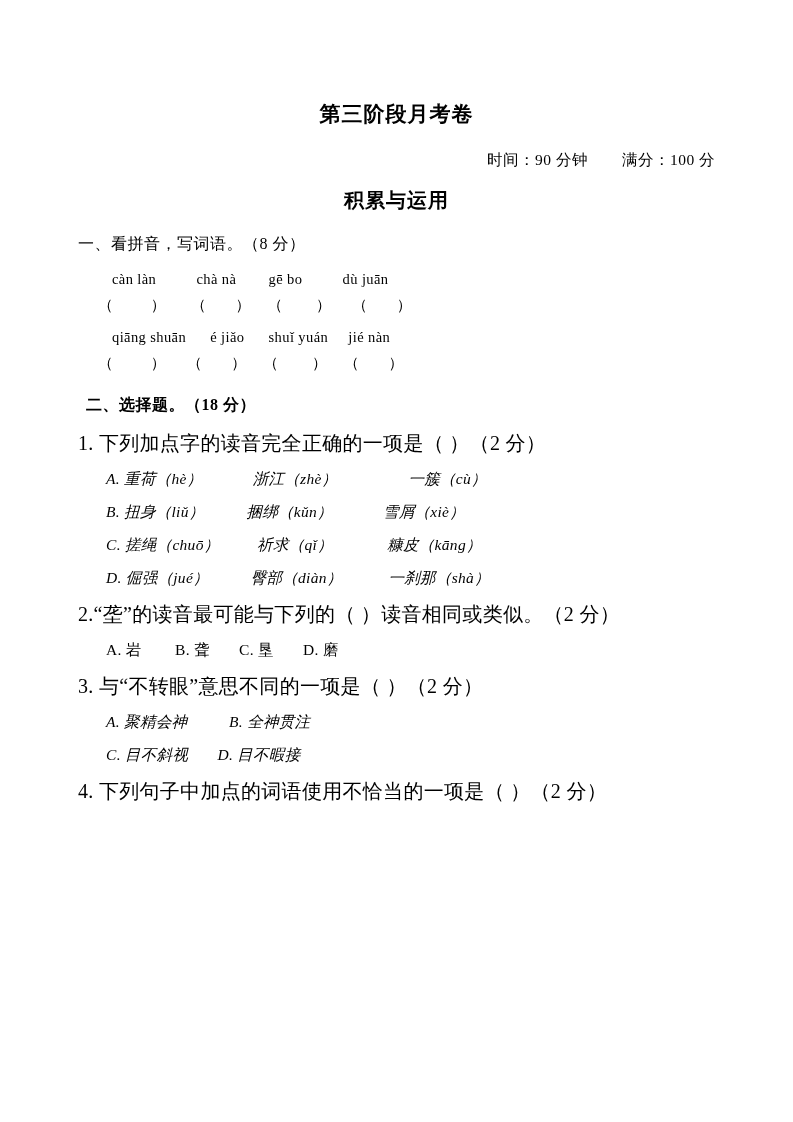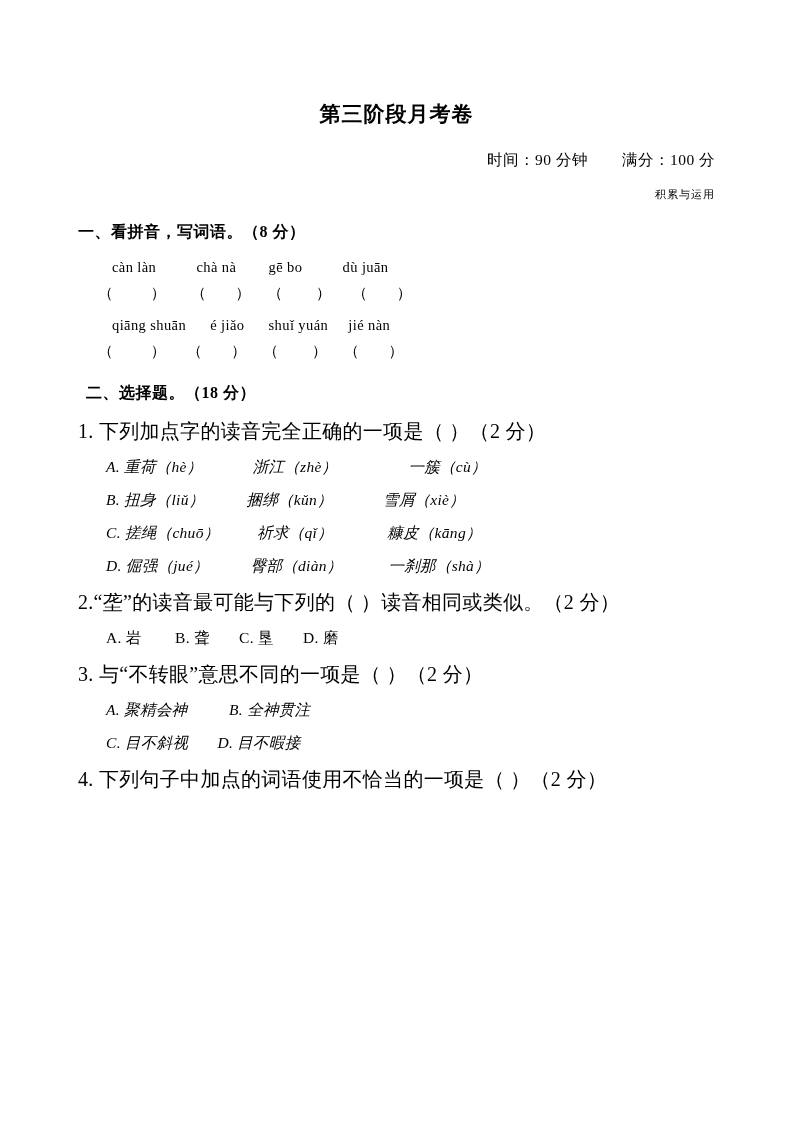--- a/index.html
+++ b/index.html
@@ -33,29 +33,29 @@
     text-align: right;
     font-size: 15.5px;
     margin: 0 0 16px 0;
     letter-spacing: 0.5px;
   }
   .meta-gap {
     display: inline-block;
     width: 34px;
   }
   .section-heading {
-    text-align: right;
-    font-size: 11px;
-    font-weight: normal;
+    text-align: center;
+    font-size: 20px;
+    font-weight: bold;
     margin: 0 0 20px 0;
     letter-spacing: 1px;
   }
   .q-head {
     font-size: 16px;
-    font-weight: bold;
+    font-weight: normal;
     margin: 0 0 16px 0;
     letter-spacing: 0.5px;
   }
   .pinyin-row {
     font-size: 14.5px;
     margin: 0 0 8px 0;
     padding-left: 34px;
     letter-spacing: 0.4px;
     white-space: pre;
   }

